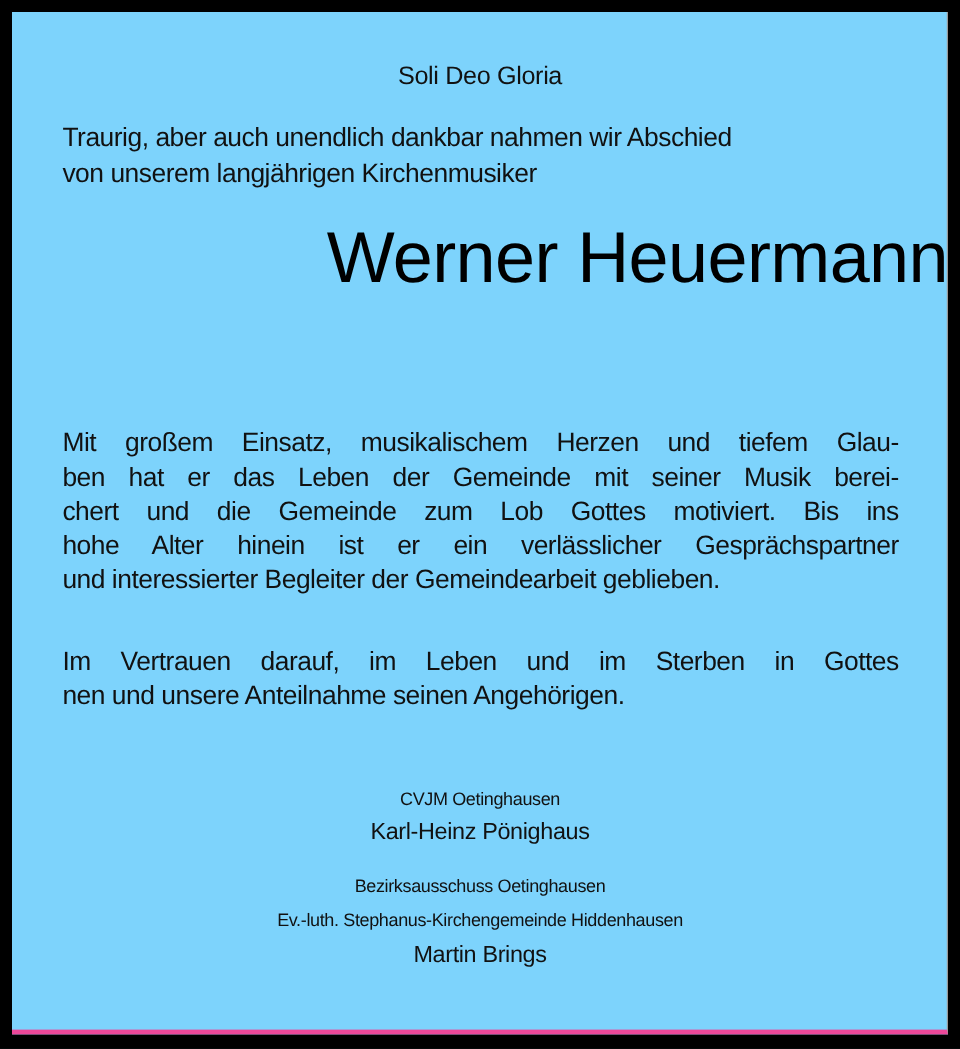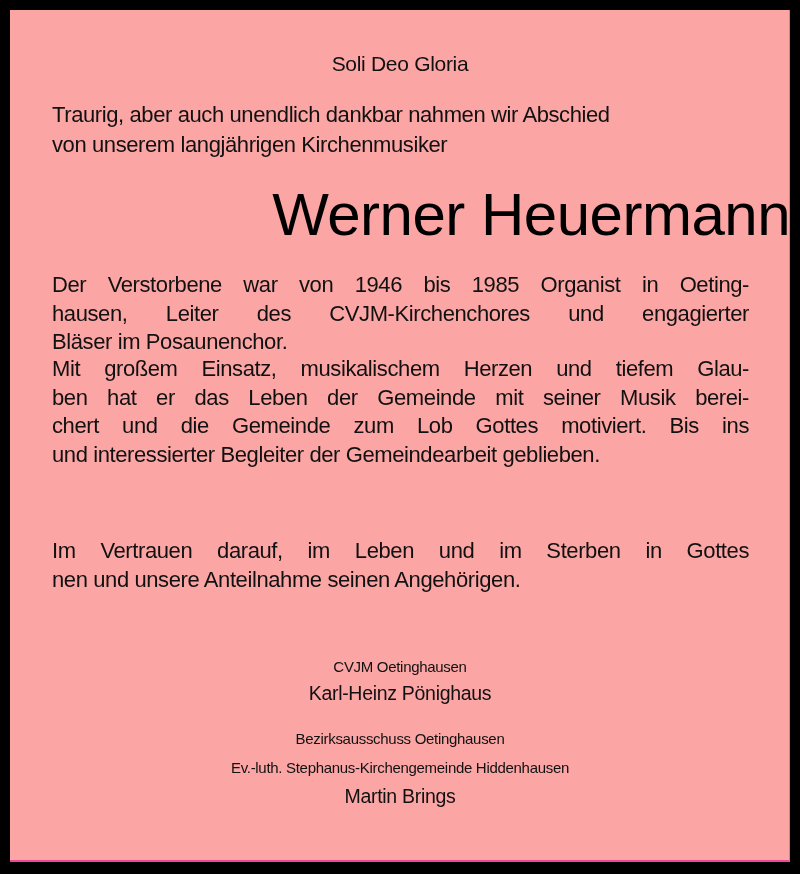--- a/index.html
+++ b/index.html
@@ -14,24 +14,24 @@
       overflow: hidden;
       font-family: "Liberation Sans", sans-serif;
       color: #111111;
     }
     .frame {
       position: absolute;
       left: 10px;
       top: 10px;
       width: 780px;
       height: 852px;
-      background: #fca5a5;
+      background: #7dd3fc;
       box-sizing: border-box;
       border-right: 1px solid #9a9a9a;
-      border-bottom: 2px solid #ec4899;
+      border-bottom: 4px solid #ec4899;
     }
     .motto {
       position: absolute;
       left: 0;
       width: 780px;
       top: 41px;
       text-align: center;
       font-size: 21px;
       line-height: 26px;
       letter-spacing: -0.3px;
@@ -107,30 +107,26 @@
 
   <div class="motto">Soli Deo Gloria</div>
 
   <div class="intro">
     <div>Traurig, aber auch unendlich dankbar nahmen wir Abschied</div>
     <div>von unserem langjährigen Kirchenmusiker</div>
   </div>
 
   <div class="name">Werner Heuermann</div>
 
-  <div class="para p1">
-    <span class="ln">Der Verstorbene war von 1946 bis 1985 Organist in Oeting-</span>
-    <span class="ln">hausen, Leiter des CVJM-Kirchenchores und engagierter</span>
-    <span class="ln last">Bläser im Posaunenchor.</span>
-  </div>
 
   <div class="para p2">
     <span class="ln">Mit großem Einsatz, musikalischem Herzen und tiefem Glau-</span>
     <span class="ln">ben hat er das Leben der Gemeinde mit seiner Musik berei-</span>
     <span class="ln">chert und die Gemeinde zum Lob Gottes motiviert. Bis ins</span>
+    <span class="ln">hohe Alter hinein ist er ein verlässlicher Gesprächspartner</span>
     <span class="ln last">und interessierter Begleiter der Gemeindearbeit geblieben.</span>
   </div>
 
   <div class="para p3">
     <span class="ln">Im Vertrauen darauf, im Leben und im Sterben in Gottes</span>
     <span class="ln last">nen und unsere Anteilnahme seinen Angehörigen.</span>
   </div>
 
   <div class="sig sig-org s1">CVJM Oetinghausen</div>
   <div class="sig sig-person s2">Karl-Heinz Pönighaus</div>

